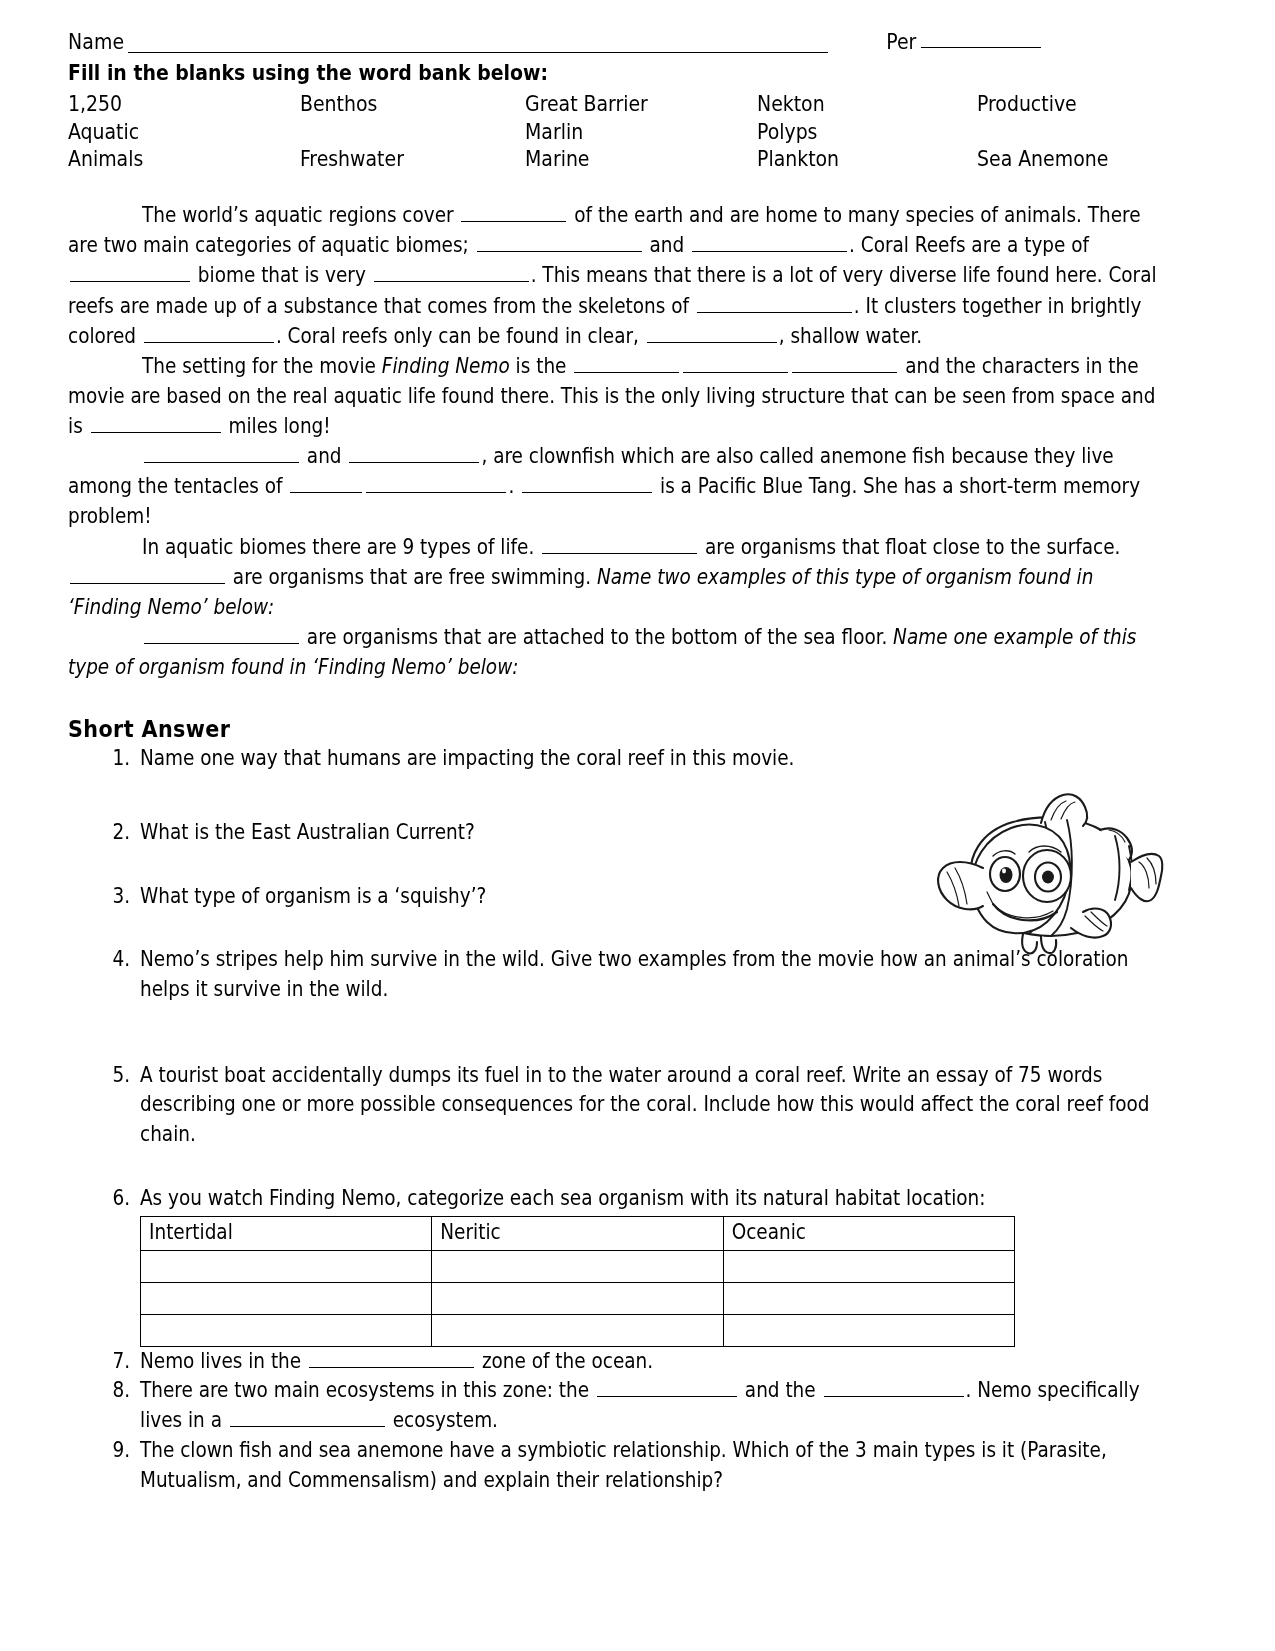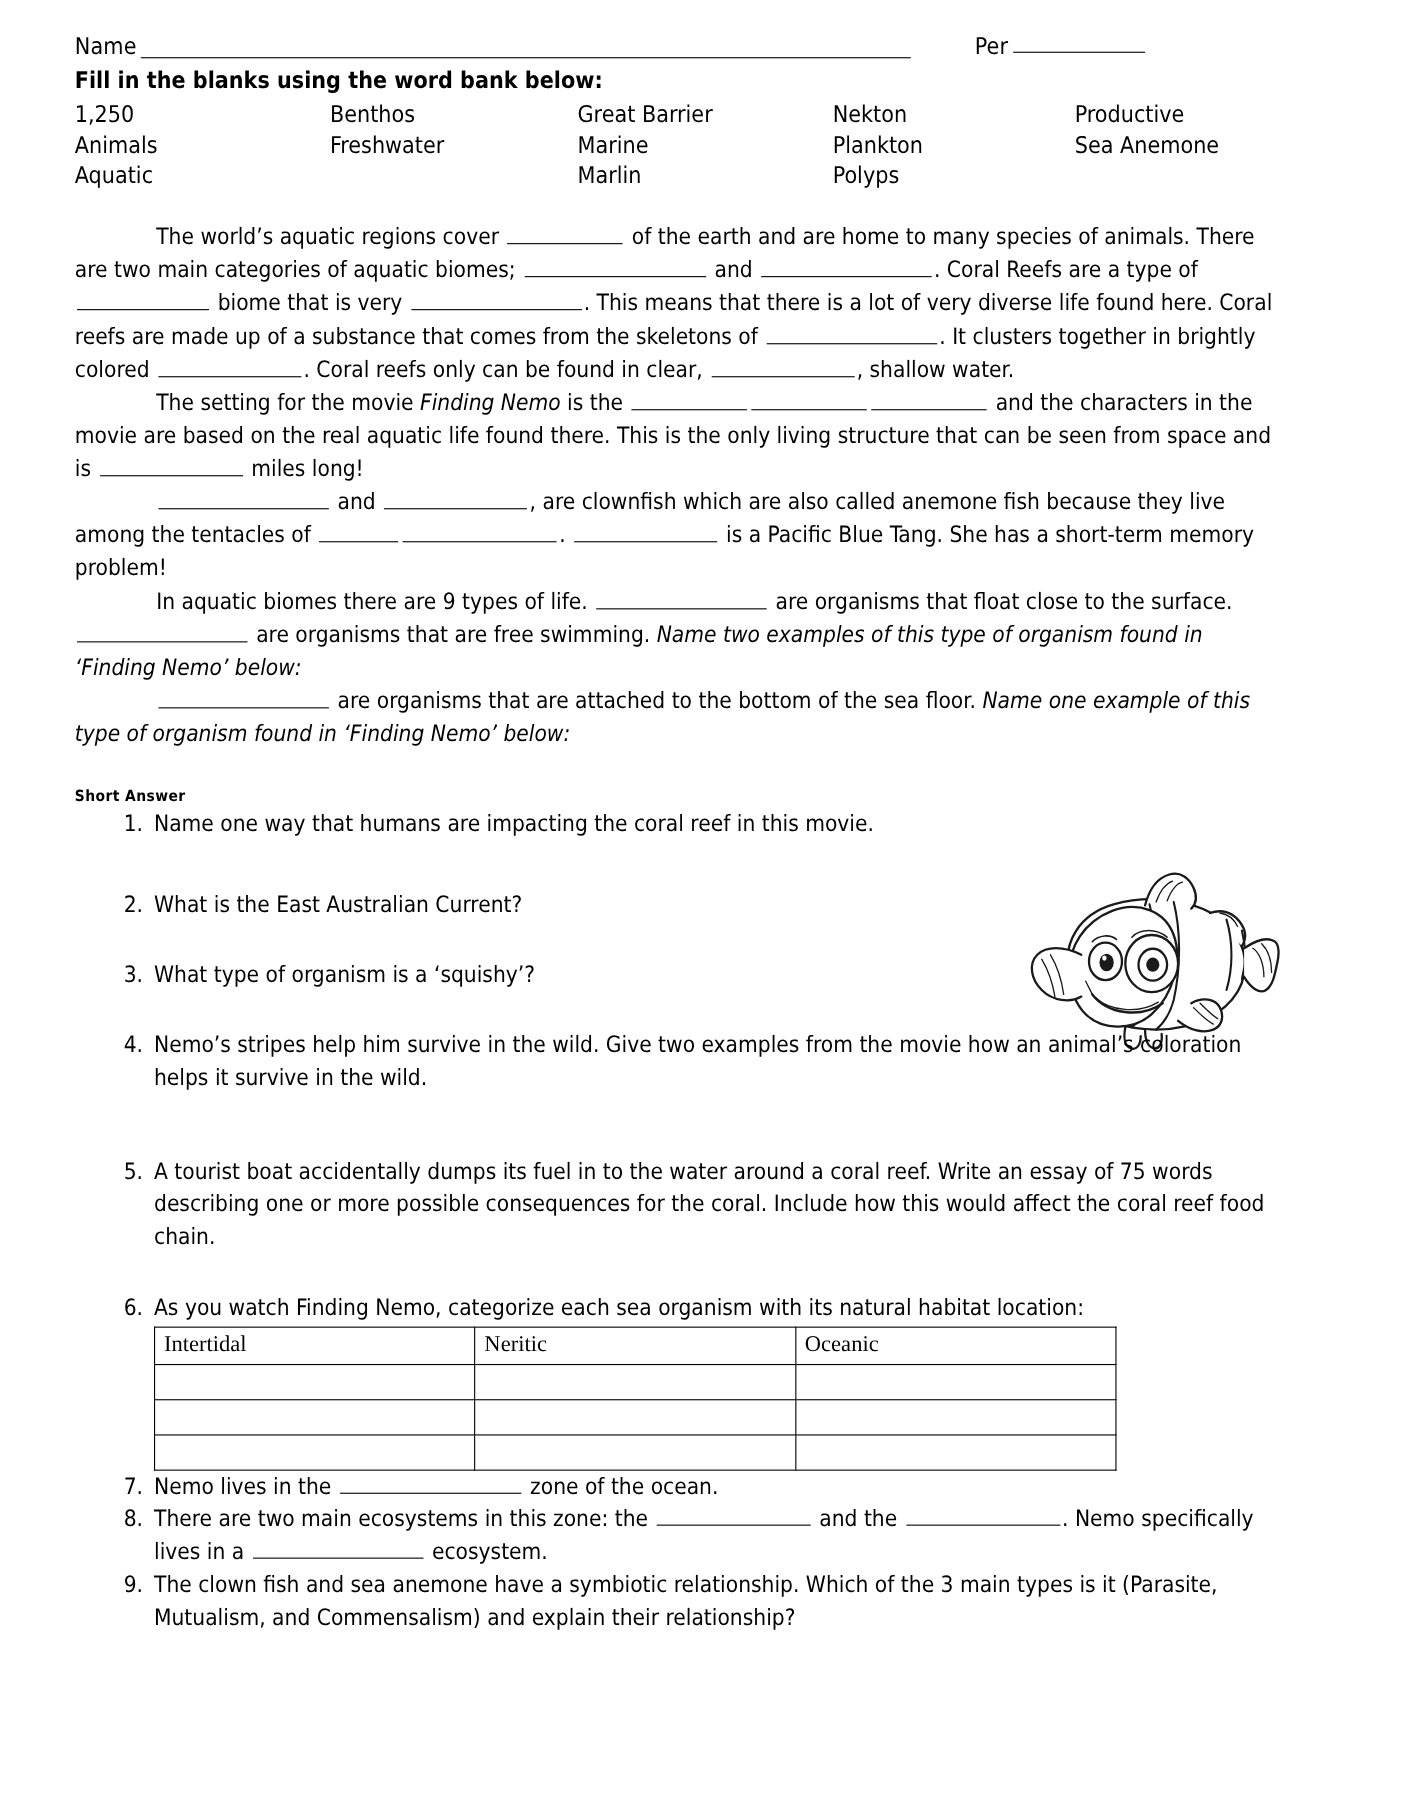--- a/index.html
+++ b/index.html
@@ -81,21 +81,21 @@
   .b72  { width: 72px; }
   .b105 { width: 105px; }
   .b120 { width: 120px; }
   .b130 { width: 130px; }
   .b140 { width: 140px; }
   .b155 { width: 155px; }
   .b165 { width: 165px; }
 
   
   .sa-head {
-    font-size: 14px;
+    font-size: 23px;
     font-weight: bold;
     margin-top: 34px;
     letter-spacing: .4px;
   }
   ol.qlist {
     margin: 2px 0 0 0;
     padding-left: 72px;
     font-size: 20.5px;
     line-height: 1.45;
     list-style: none;
@@ -114,21 +114,20 @@
   .gap-md { height: 44px; }
   .gap-lg { height: 56px; }
 
   
   table.habitat {
     border-collapse: collapse;
     width: 875px;
     margin-top: 2px;
     margin-left: 0px;
     table-layout: fixed;
-    font-family: Liberation Serif, serif;
   }
   table.habitat td {
     border: 1.6px solid #000;
     height: 32px;
     font-size: 20.5px;
     padding: 1px 8px;
     vertical-align: top;
   }
   table.habitat td.hdr { height: 34px; }
 
@@ -229,32 +228,32 @@
 
   <div class="wordbank">
     <div class="wb-row">
       <span class="wb-c0">1,250</span>
       <span class="wb-c1">Benthos</span>
       <span class="wb-c2">Great Barrier</span>
       <span class="wb-c3">Nekton</span>
       <span class="wb-c4">Productive</span>
     </div>
     <div class="wb-row">
+      <span class="wb-c0">Aquatic</span>
+      <span class="wb-c1"></span>
+      <span class="wb-c2">Marlin</span>
+      <span class="wb-c3">Polyps</span>
+      <span class="wb-c4"></span>
+    </div>
+    <div class="wb-row">
       <span class="wb-c0">Animals</span>
       <span class="wb-c1">Freshwater</span>
       <span class="wb-c2">Marine</span>
       <span class="wb-c3">Plankton</span>
       <span class="wb-c4">Sea Anemone</span>
-    </div>
-    <div class="wb-row">
-      <span class="wb-c0">Aquatic</span>
-      <span class="wb-c1"></span>
-      <span class="wb-c2">Marlin</span>
-      <span class="wb-c3">Polyps</span>
-      <span class="wb-c4"></span>
     </div>
   </div>
 
   <div class="body">
 
     <p class="para"><span>The world’s aquatic regions cover </span><span class="b b105"></span><span> of the earth and are home to many species of animals. There are two main categories of aquatic biomes; </span><span class="b b165"></span><span> and </span><span class="b b155"></span><span>. Coral Reefs are a type of </span><span class="b b120"></span><span> biome that is very </span><span class="b b155"></span><span>. This means that there is a lot of very diverse life found here. Coral reefs are made up of a substance that comes from the skeletons of </span><span class="b b155"></span><span>. It clusters together in brightly colored </span><span class="b b130"></span><span>. Coral reefs only can be found in clear, </span><span class="b b130"></span><span>, shallow water.</span></p>
 
     <p class="para"><span>The setting for the movie </span><span class="it">Finding Nemo</span><span> is the </span><span class="b b105"></span><span class="b b105"></span><span class="b b105"></span><span> and the characters in the movie are based on the real aquatic life found there. This is the only living structure that can be seen from space and is </span><span class="b b130"></span><span> miles long!</span></p>
 
     <p class="para"><span class="b b155"></span><span> and </span><span class="b b130"></span><span>, are clownfish which are also called anemone fish because they live among the tentacles of </span><span class="b b72"></span><span class="b b140"></span><span>. </span><span class="b b130"></span><span> is a Pacific Blue Tang. She has a short-term memory problem!</span></p>

